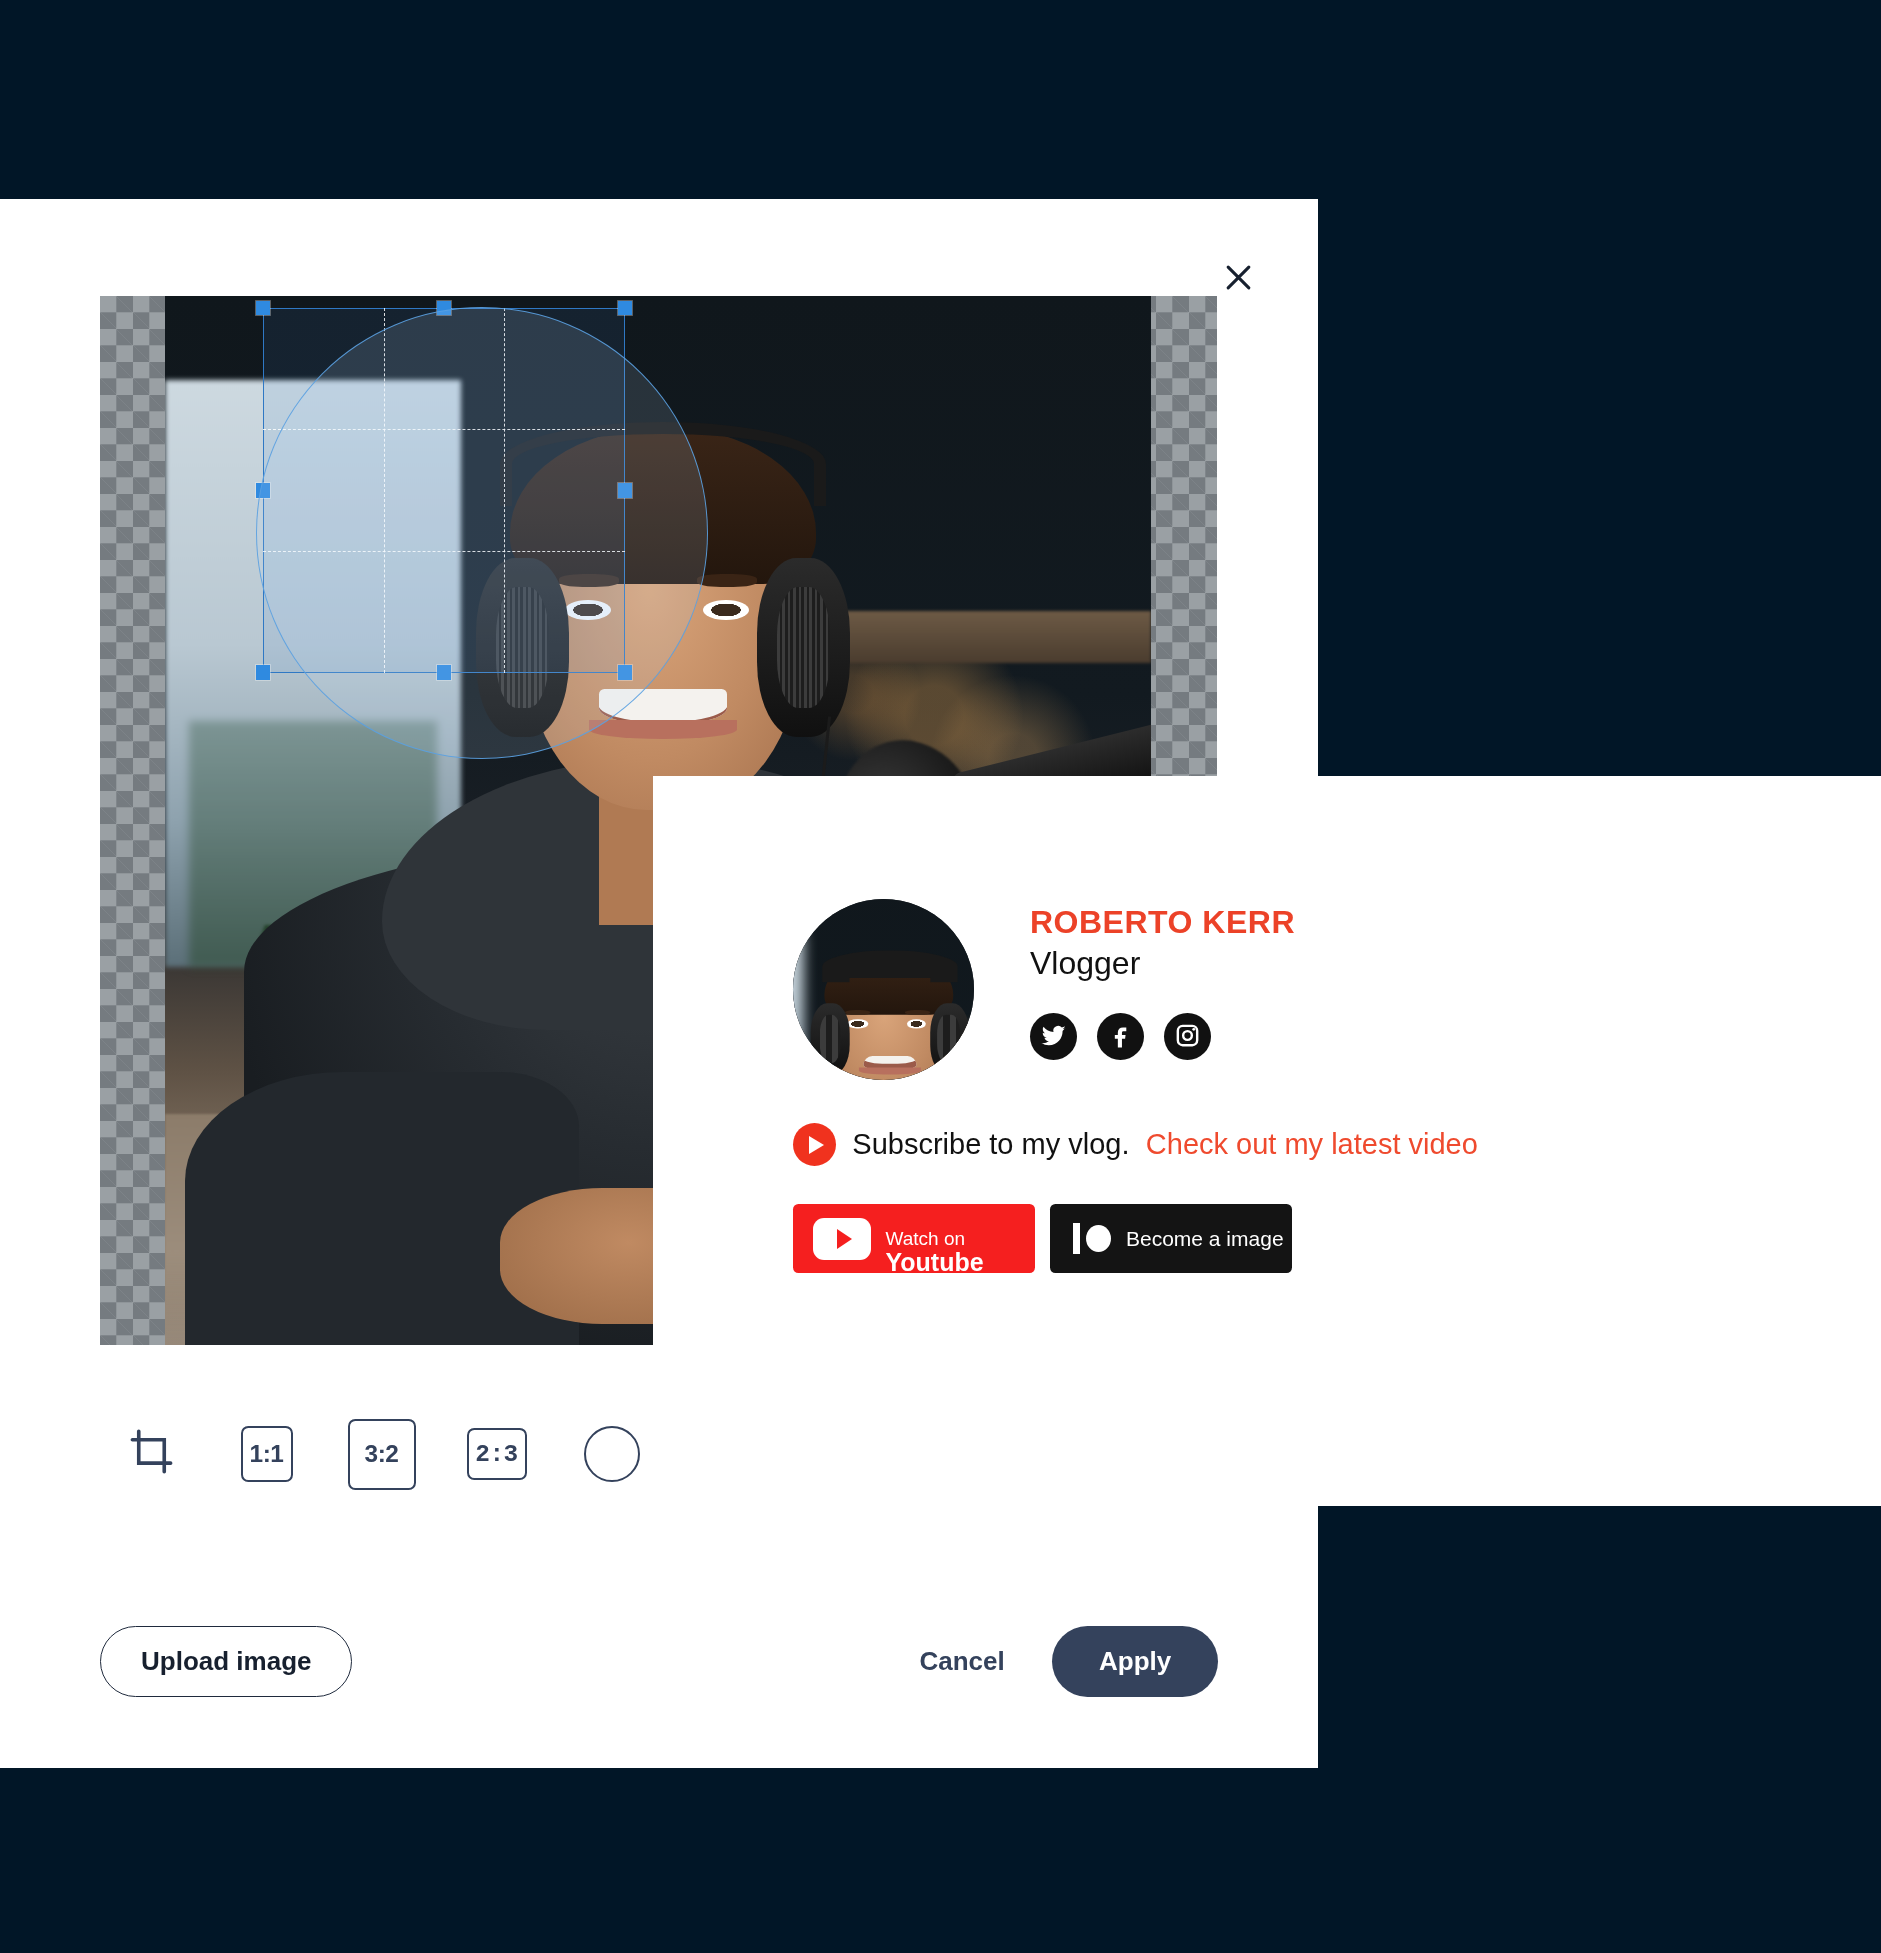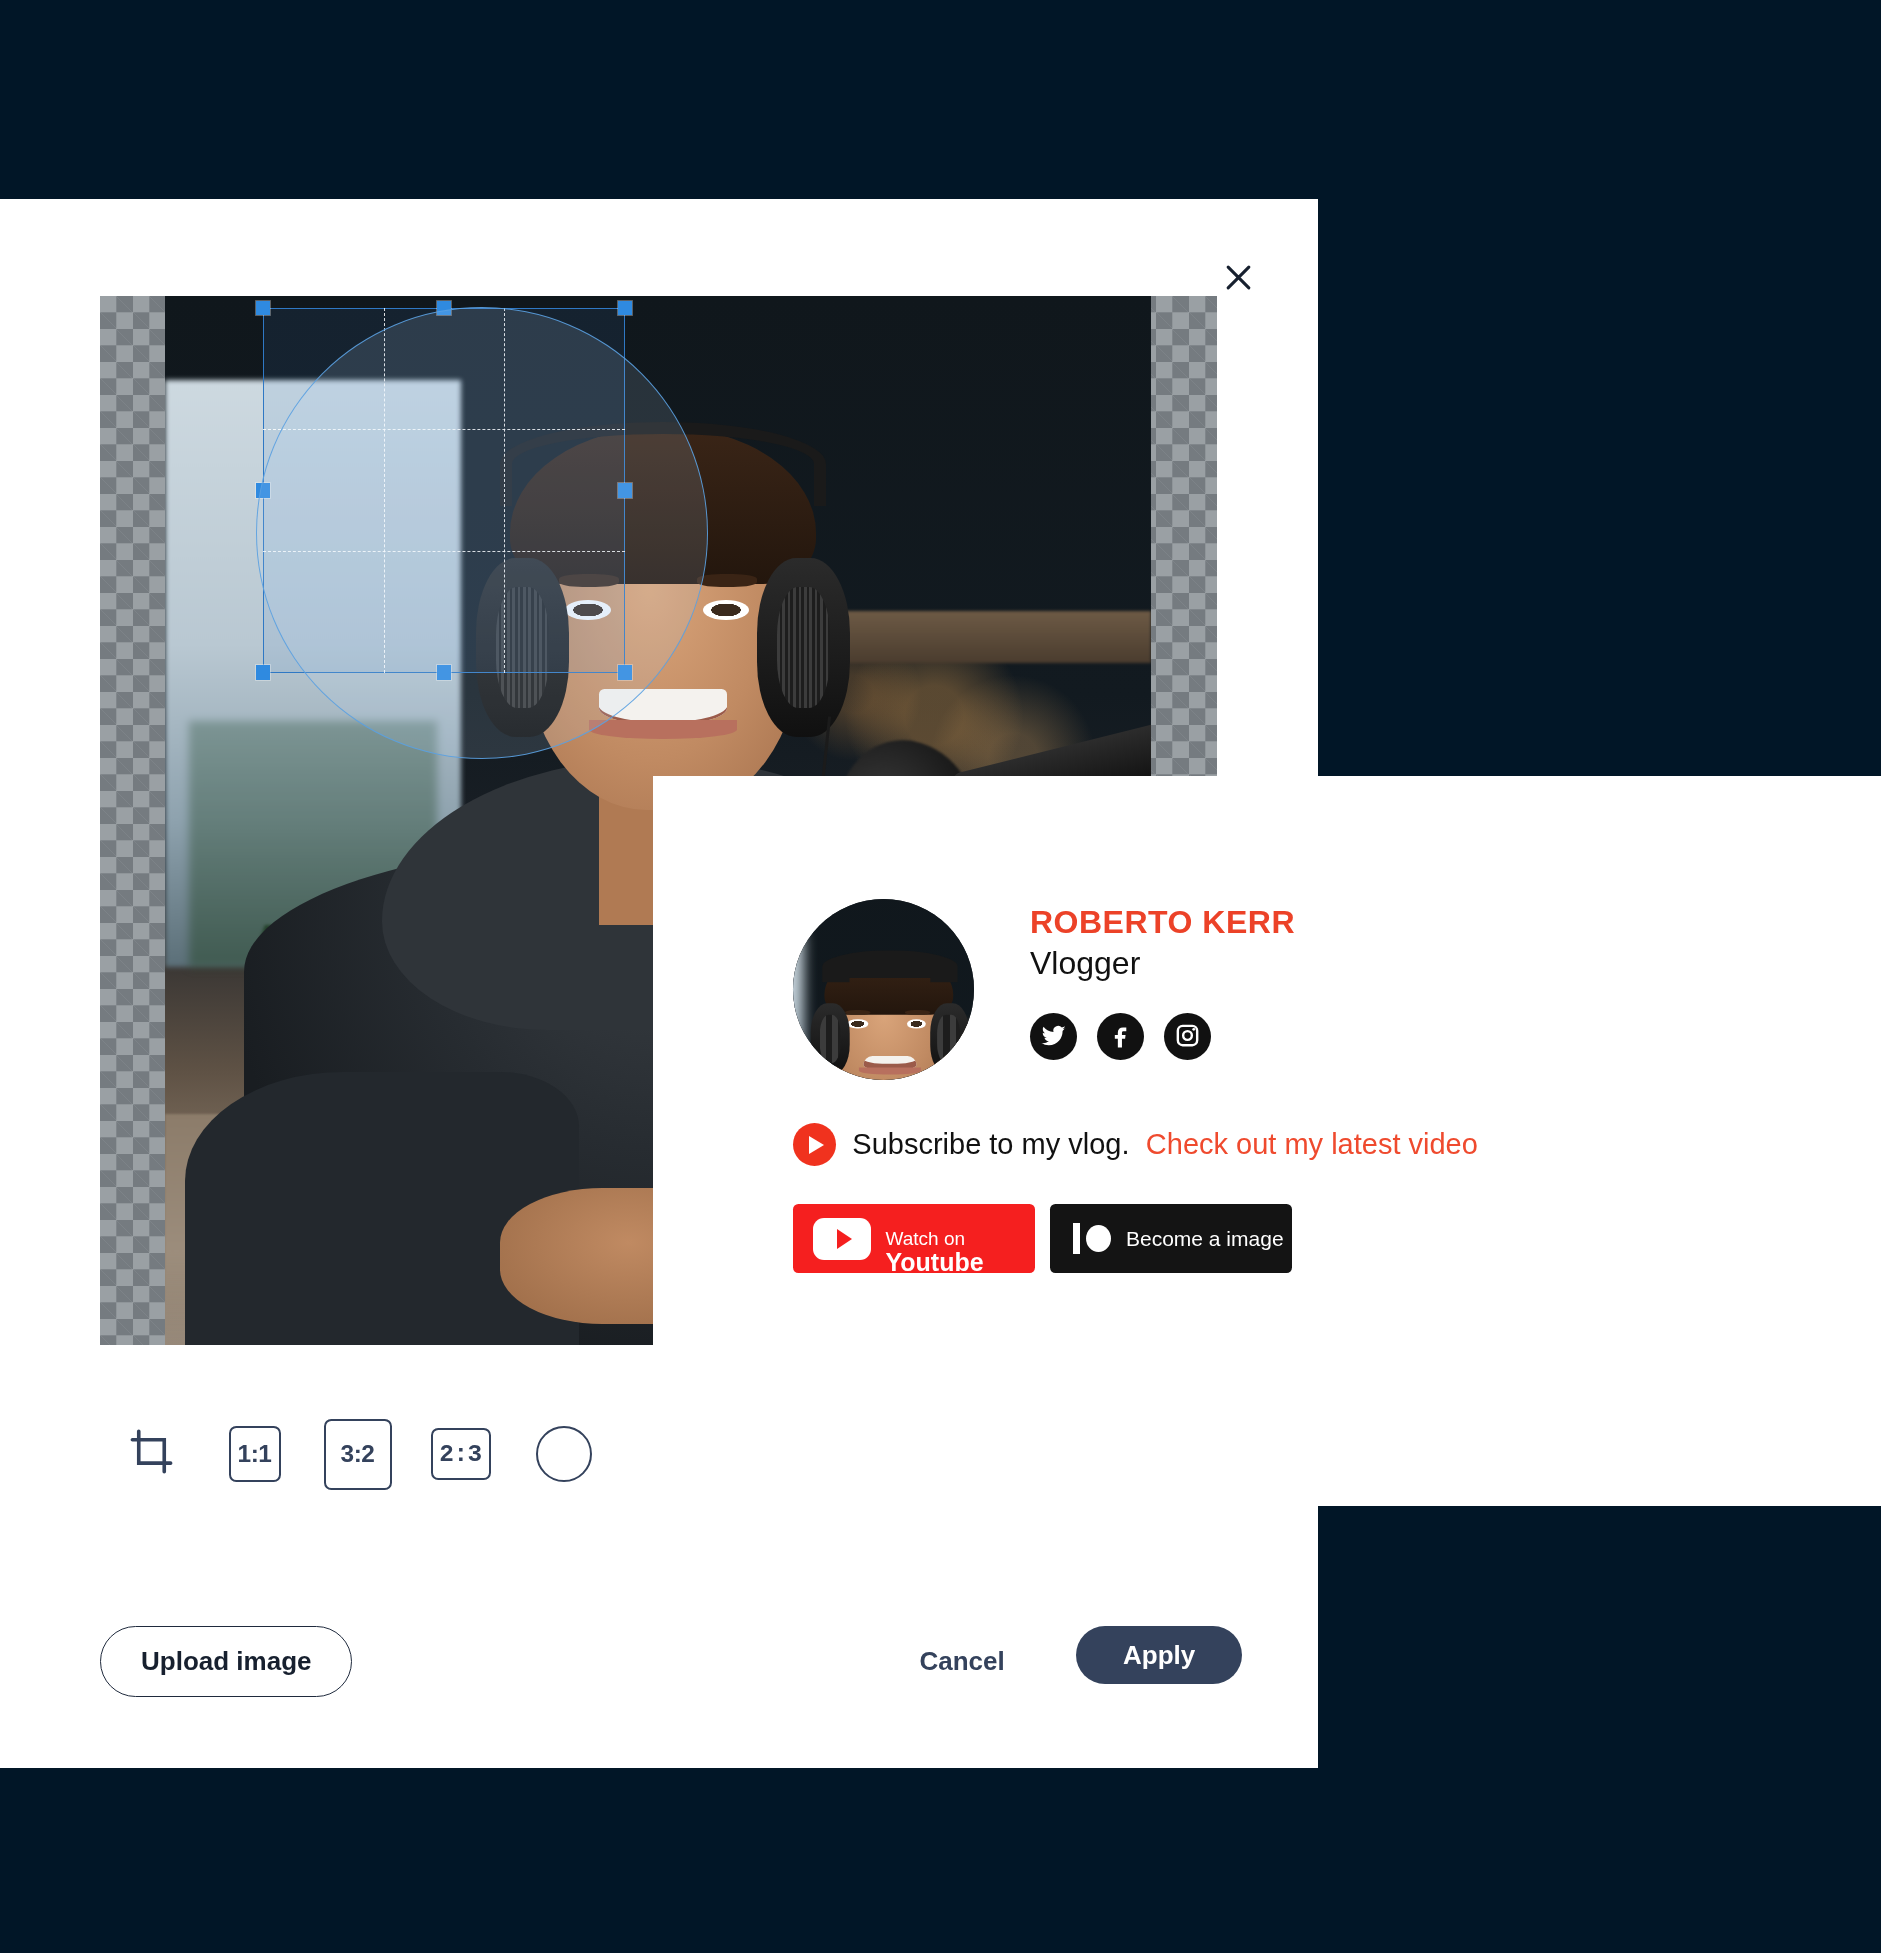--- a/index.html
+++ b/index.html
@@ -185,21 +185,21 @@
     position:absolute; width:14.5px; height:14.5px; background:#2f8ae0;
     box-shadow:0 0 0 0.9px rgba(255,255,255,.35);
   }
   #circle-mask{
     position:absolute; border:1.8px solid rgba(90,160,225,.9);
     border-radius:50%; background:rgba(190,220,250,.14);
   }
 
   
   #crop-toolbar{
-    position:absolute; left:100px; top:1217px; display:flex; align-items:center; gap:0;
+    position:absolute; left:100px; top:1217px; display:flex; align-items:center; gap:12px;
   }
   .tool{
     width:103px; height:76px; display:flex; align-items:center; justify-content:center;
     cursor:pointer; background:none; border:none; padding:0;
   }
   .ratio-box{
     border:2.7px solid #34425c; border-radius:7.2px;
     display:flex; align-items:center; justify-content:center;
     color:#34425c; font-weight:bold; font-size:24.4px; letter-spacing:-0.5px;
   }
@@ -219,21 +219,21 @@
     border:1.8px solid #1f2a3d; border-radius:36px; background:#fff;
     color:#17202f; font-size:26px; font-weight:bold; cursor:pointer;
     font-family:"Liberation Sans", sans-serif;
   }
   #cancel-btn{
     position:absolute; left:896px; top:29px; height:71px; padding:0 23.5px;
     border:none; background:none; color:#34425c; font-size:26px; font-weight:bold;
     cursor:pointer; font-family:"Liberation Sans", sans-serif;
   }
   #apply-btn{
-    position:absolute; left:1076px; top:29px; height:58px; padding:0 47px;
+    position:absolute; left:1052px; top:29px; height:71px; padding:0 47px;
     border:none; border-radius:36px; background:#34425c; color:#fff;
     font-size:26px; font-weight:bold; cursor:pointer;
     font-family:"Liberation Sans", sans-serif;
   }
 
   
   #signature-card{
     position:absolute; left:653px; top:776px; width:1228px; height:730px;
     background:#fff;
   }

